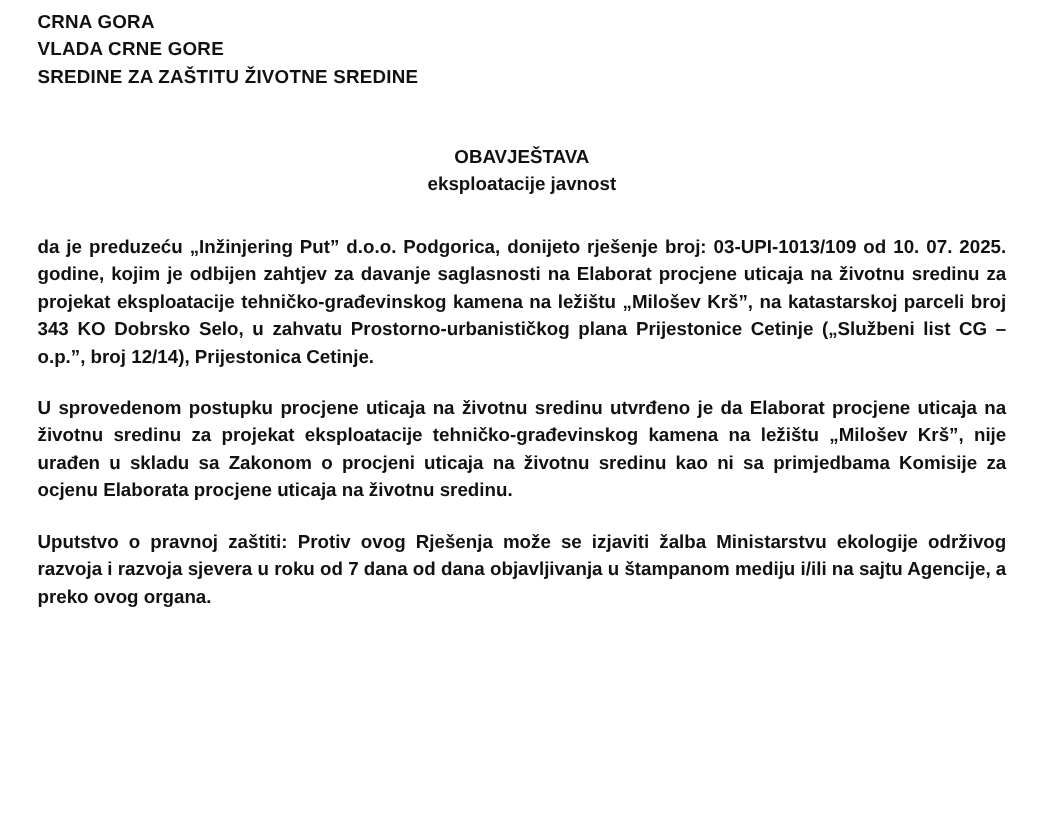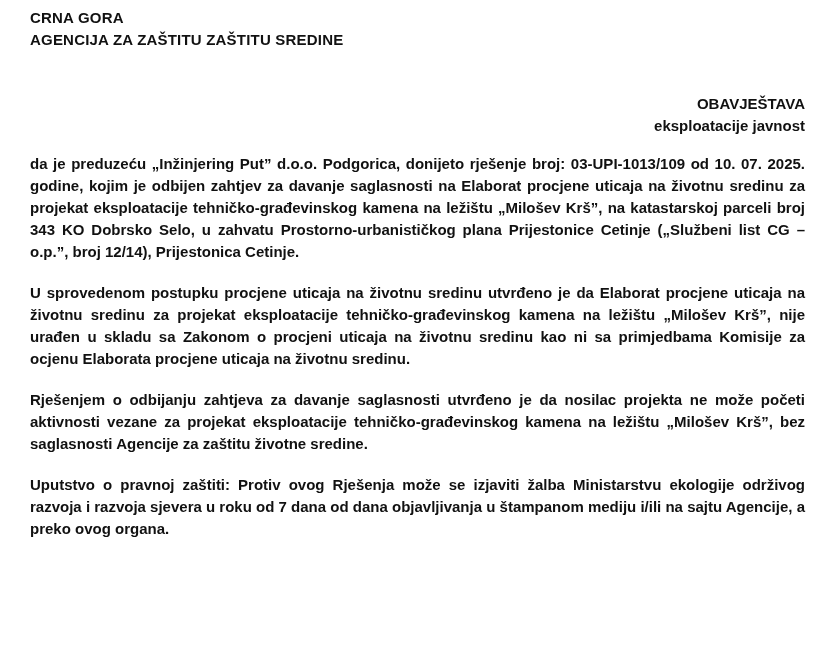--- a/index.html
+++ b/index.html
@@ -24,45 +24,45 @@
     margin-bottom: 42px;
   }
   .header-line {
     letter-spacing: 0.2px;
   }
   .intro {
     text-align: justify;
     margin-bottom: 24px;
   }
   .notice-title-block {
-    text-align: right;
-    margin-bottom: 16px;
+    text-align: center;
+    margin-bottom: 28px;
   }
   .body-paragraph {
     text-align: justify;
     margin-bottom: 19px;
   }
 </style>
 </head>
 <body>
 
 <div class="page">
 
   <div class="header-block">
     <div class="header-line">CRNA GORA</div>
-    <div class="header-line">AGENCIJA ZA ZAŠTITU ZAŠTITU SREDINE</div>
+    <div class="header-line">VLADA CRNE GORE</div>
+    <div class="header-line">SREDINE ZA ZAŠTITU ŽIVOTNE SREDINE</div>
   </div>
 
 
   <div class="notice-title-block">
     <div>OBAVJEŠTAVA</div>
     <div>eksploatacije javnost</div>
   </div>
 
   <p class="body-paragraph">da je preduzeću „Inžinjering Put” d.o.o. Podgorica, donijeto rješenje broj: 03-UPI-1013/109 od 10. 07. 2025. godine, kojim je odbijen zahtjev za davanje saglasnosti na Elaborat procjene uticaja na životnu sredinu za projekat eksploatacije tehničko-građevinskog kamena na ležištu „Milošev Krš”, na katastarskoj parceli broj 343 KO Dobrsko Selo, u zahvatu Prostorno-urbanističkog plana Prijestonice Cetinje („Službeni list CG – o.p.”, broj 12/14), Prijestonica Cetinje.</p>
 
   <p class="body-paragraph">U sprovedenom postupku procjene uticaja na životnu sredinu utvrđeno je da Elaborat procjene uticaja na životnu sredinu za projekat eksploatacije tehničko-građevinskog kamena na ležištu „Milošev Krš”, nije urađen u skladu sa Zakonom o procjeni uticaja na životnu sredinu kao ni sa primjedbama Komisije za ocjenu Elaborata procjene uticaja na životnu sredinu.</p>
 
-  <p class="body-paragraph">Rješenjem o odbijanju zahtjeva za davanje saglasnosti utvrđeno je da nosilac projekta ne može početi aktivnosti vezane za projekat eksploatacije tehničko-građevinskog kamena na ležištu „Milošev Krš”, bez saglasnosti Agencije za zaštitu životne sredine.</p>
 
   <p class="body-paragraph">Uputstvo o pravnoj zaštiti: Protiv ovog Rješenja može se izjaviti žalba Ministarstvu ekologije održivog razvoja i razvoja sjevera u roku od 7 dana od dana objavljivanja u štampanom mediju i/ili na sajtu Agencije, a preko ovog organa.</p>
 
 </div>
 
 </body></html>

